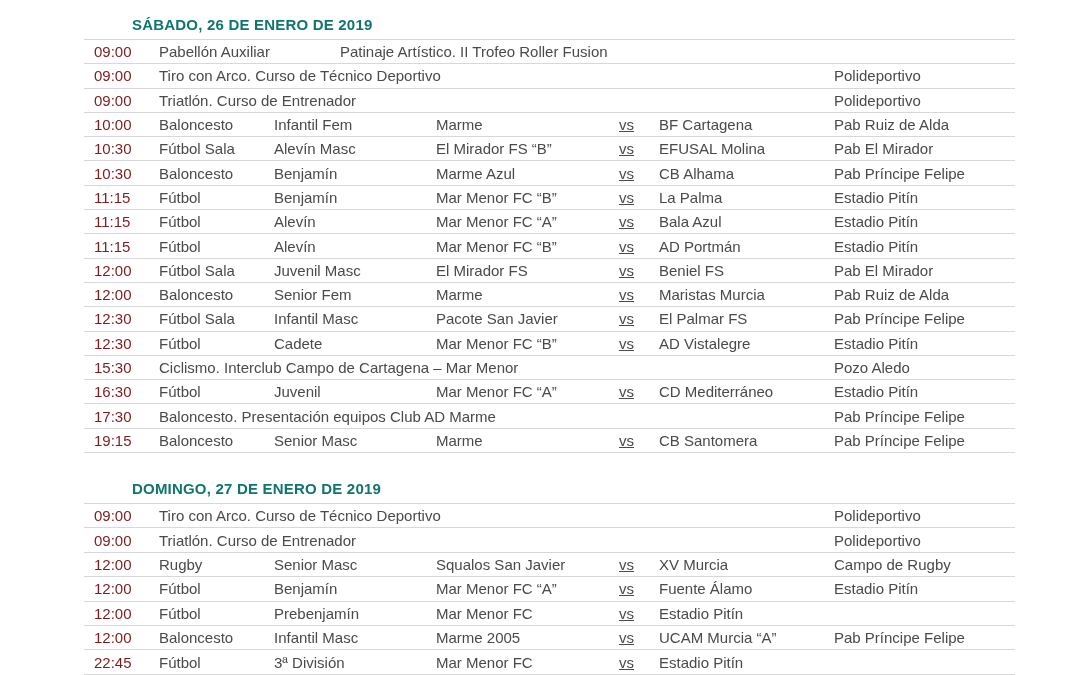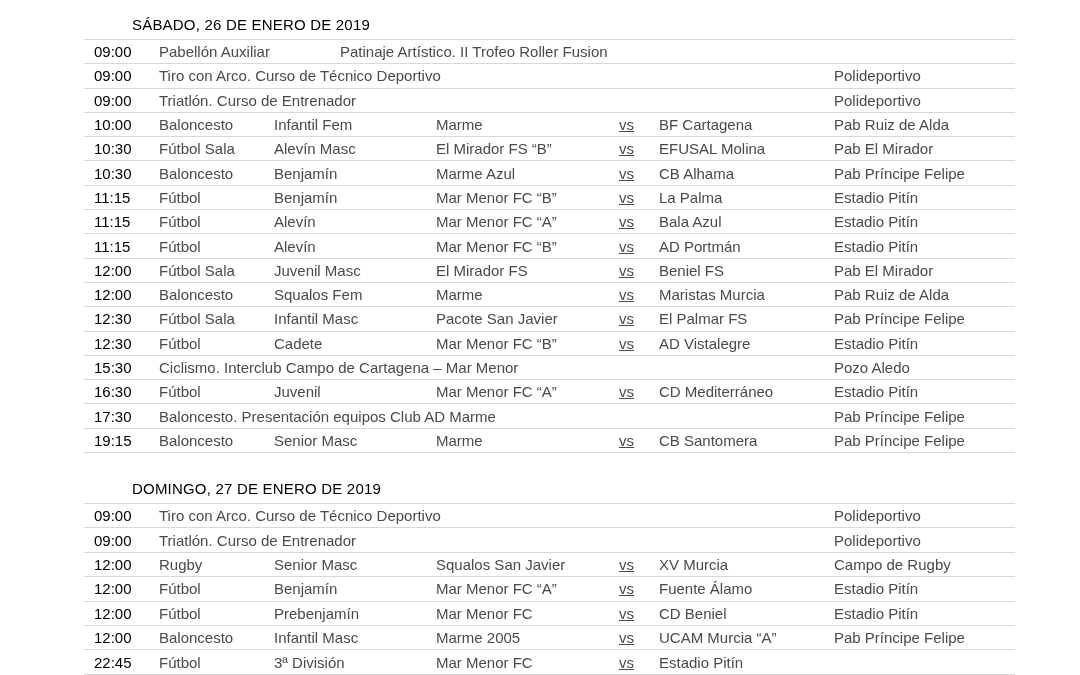--- a/index.html
+++ b/index.html
@@ -12,39 +12,39 @@
   }
   .doc{
     position:absolute;
     left:84px;top:10px;width:931px;
   }
   .section-title{
     height:30px;
     display:flex;align-items:center;
     padding-left:48px;
     font-size:15px;
-    font-weight:normal;
-    color:#000000;
+    font-weight:bold;
+    color:#0f766e;
     border-bottom:1px solid #d8d8d8;
     letter-spacing:.2px;
     box-sizing:border-box;
   }
   .row{
     display:flex;
     align-items:center;
     height:24.3px;
     border-bottom:1px solid #d8d8d8;
     font-size:15px;
     color:#4a4a4a;
     box-sizing:border-box;
     white-space:nowrap;
   }
   .row.clipped{align-items:flex-start;padding-top:1px;border-bottom:none;}
   .c{box-sizing:border-box;overflow:hidden;}
-  .col-time{width:75px;padding-left:10px;color:#000000;}
+  .col-time{width:75px;padding-left:10px;color:#7f1d1d;}
   .col-sport{width:115px;}
   .col-cat{width:162px;}
   .col-team{width:183px;}
   .col-vs{width:40px;text-decoration:underline;}
   .col-opp{width:175px;}
   .col-venue{flex:1;}
   .col-desc{width:675px;}
   .section-gap{height:21px;}
   .sunday-section .row{height:24.4px;}
 </style>
@@ -128,21 +128,21 @@
         <div class="c col-sport">Fútbol Sala</div>
         <div class="c col-cat">Juvenil Masc</div>
         <div class="c col-team">El Mirador FS</div>
         <div class="c col-vs">vs</div>
         <div class="c col-opp">Beniel FS</div>
         <div class="c col-venue">Pab El Mirador</div>
       </div>
       <div class="row">
         <div class="c col-time">12:00</div>
         <div class="c col-sport">Baloncesto</div>
-        <div class="c col-cat">Squalos Fem</div>
+        <div class="c col-cat">Senior Fem</div>
         <div class="c col-team">Marme</div>
         <div class="c col-vs">vs</div>
         <div class="c col-opp">Maristas Murcia</div>
         <div class="c col-venue">Pab Ruiz de Alda</div>
       </div>
       <div class="row">
         <div class="c col-time">12:30</div>
         <div class="c col-sport">Fútbol Sala</div>
         <div class="c col-cat">Infantil Masc</div>
         <div class="c col-team">Pacote San Javier</div>
@@ -218,21 +218,20 @@
         <div class="c col-vs">vs</div>
         <div class="c col-opp">Fuente Álamo</div>
         <div class="c col-venue">Estadio Pitín</div>
       </div>
       <div class="row">
         <div class="c col-time">12:00</div>
         <div class="c col-sport">Fútbol</div>
         <div class="c col-cat">Prebenjamín</div>
         <div class="c col-team">Mar Menor FC</div>
         <div class="c col-vs">vs</div>
-        <div class="c col-opp">CD Beniel</div>
         <div class="c col-venue">Estadio Pitín</div>
       </div>
       <div class="row">
         <div class="c col-time">12:00</div>
         <div class="c col-sport">Baloncesto</div>
         <div class="c col-cat">Infantil Masc</div>
         <div class="c col-team">Marme 2005</div>
         <div class="c col-vs">vs</div>
         <div class="c col-opp">UCAM Murcia “A”</div>
         <div class="c col-venue">Pab Príncipe Felipe</div>

